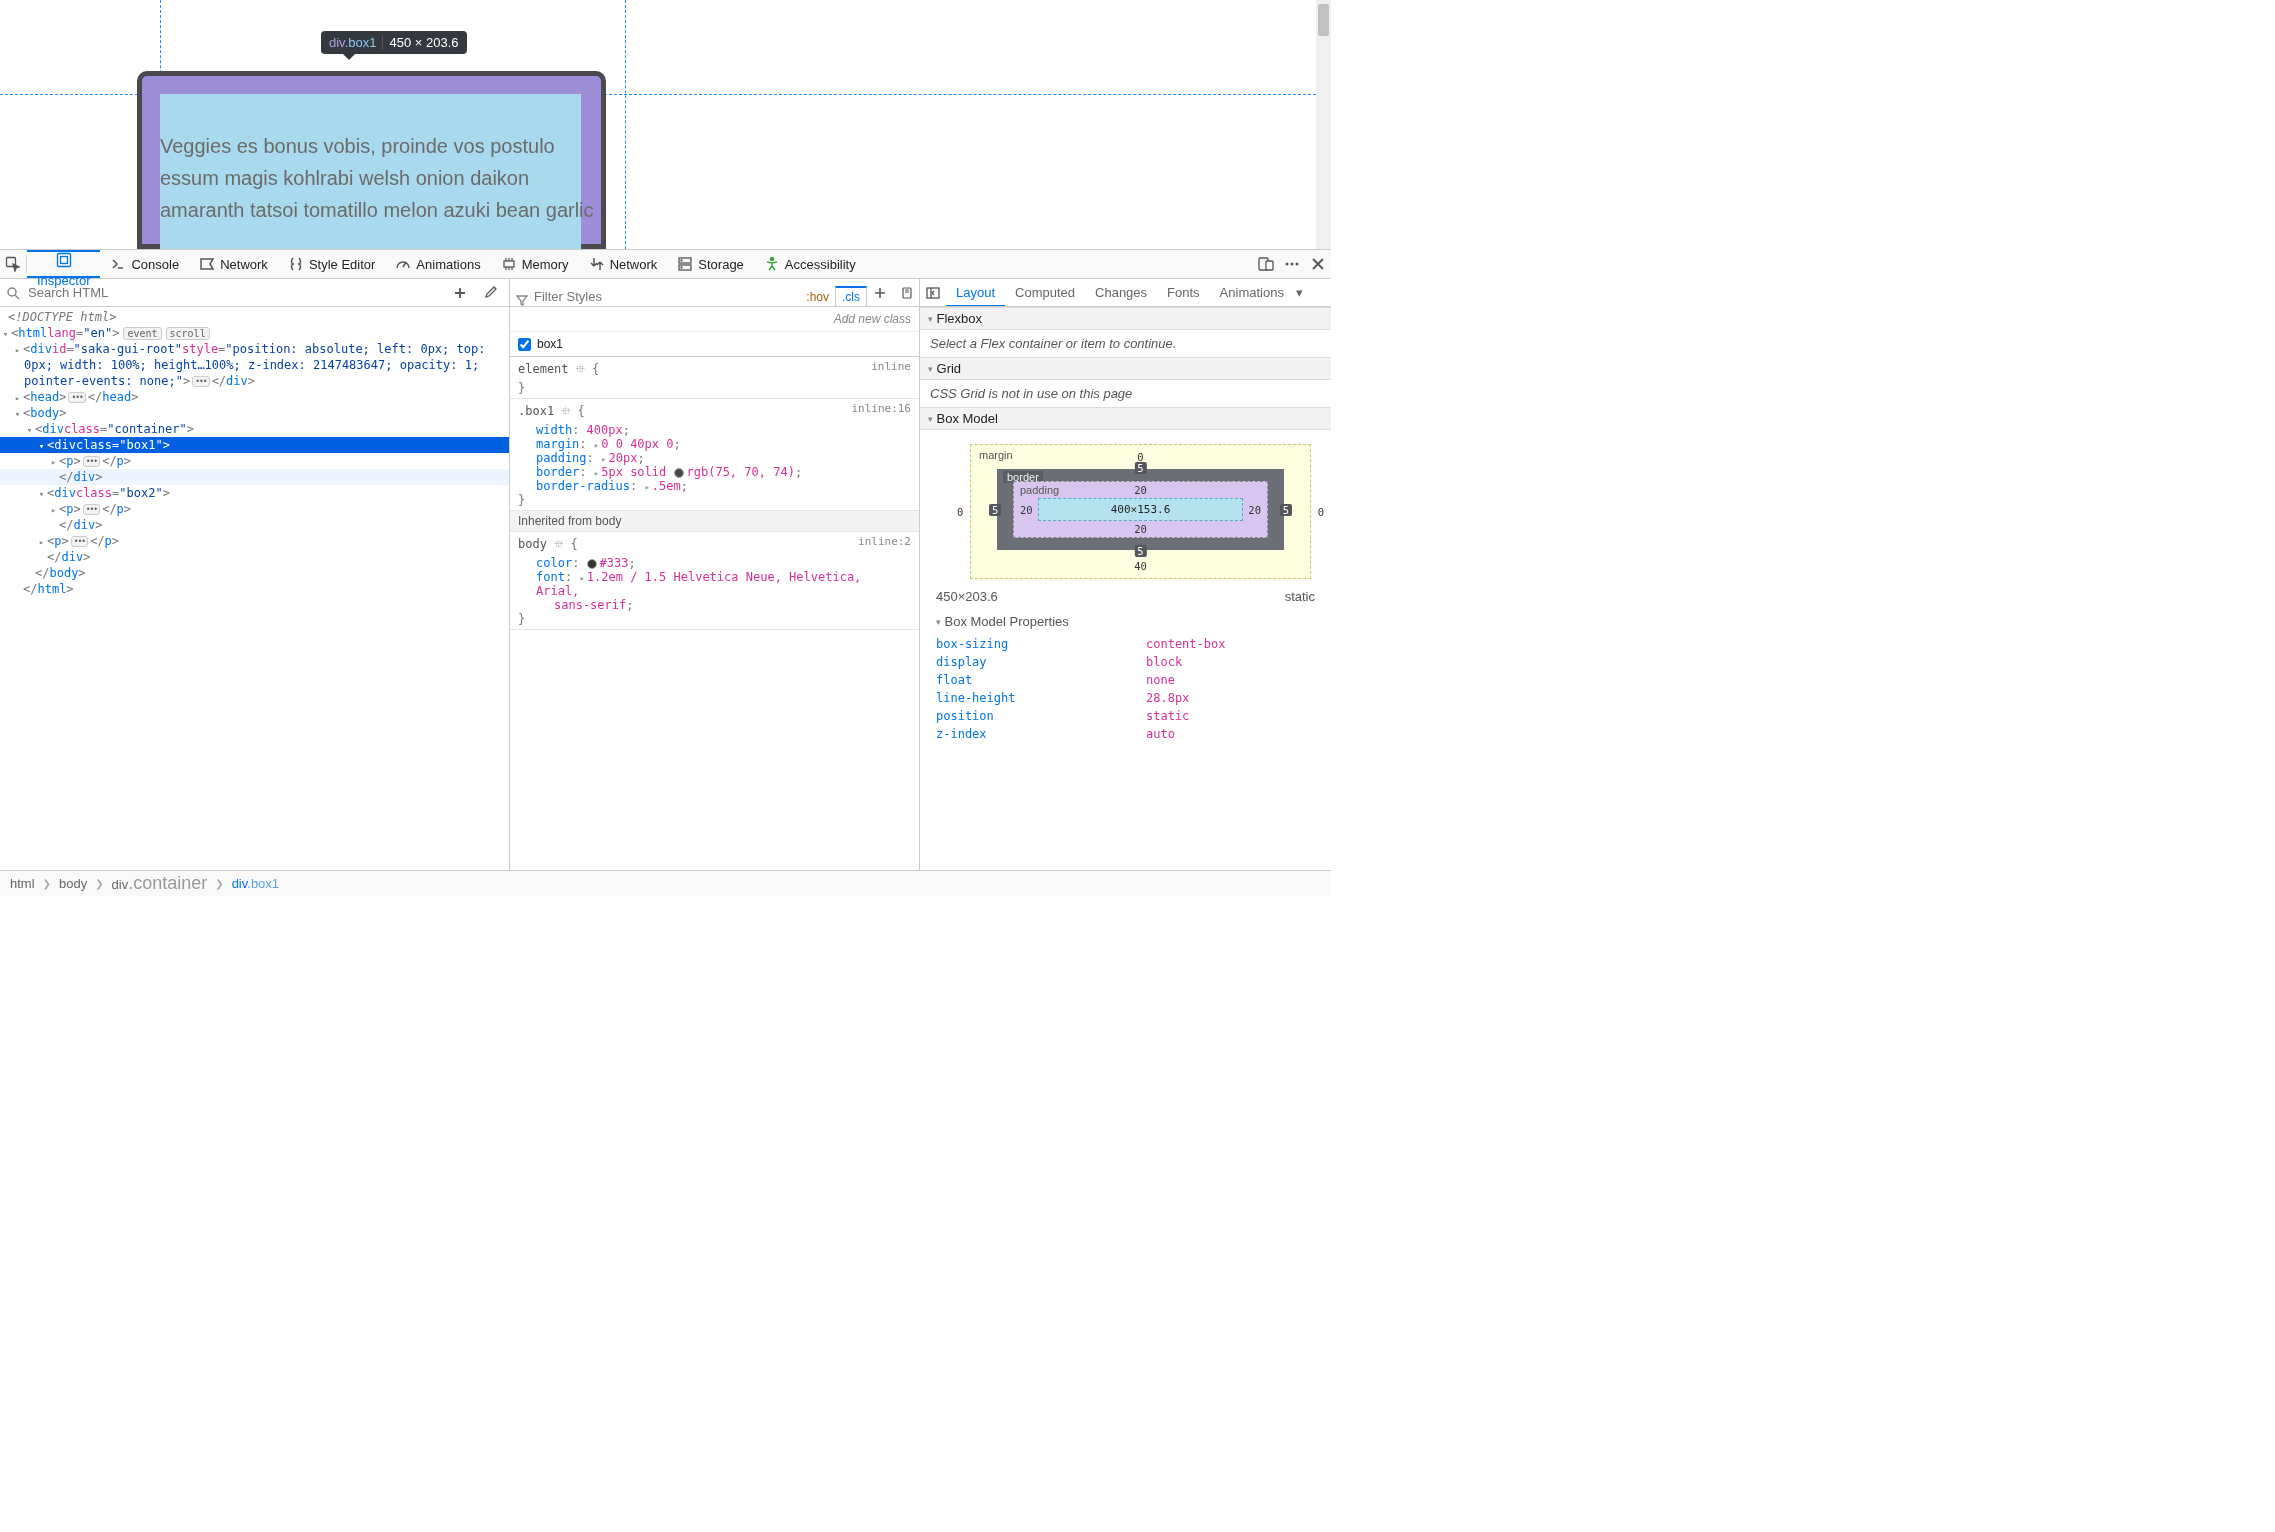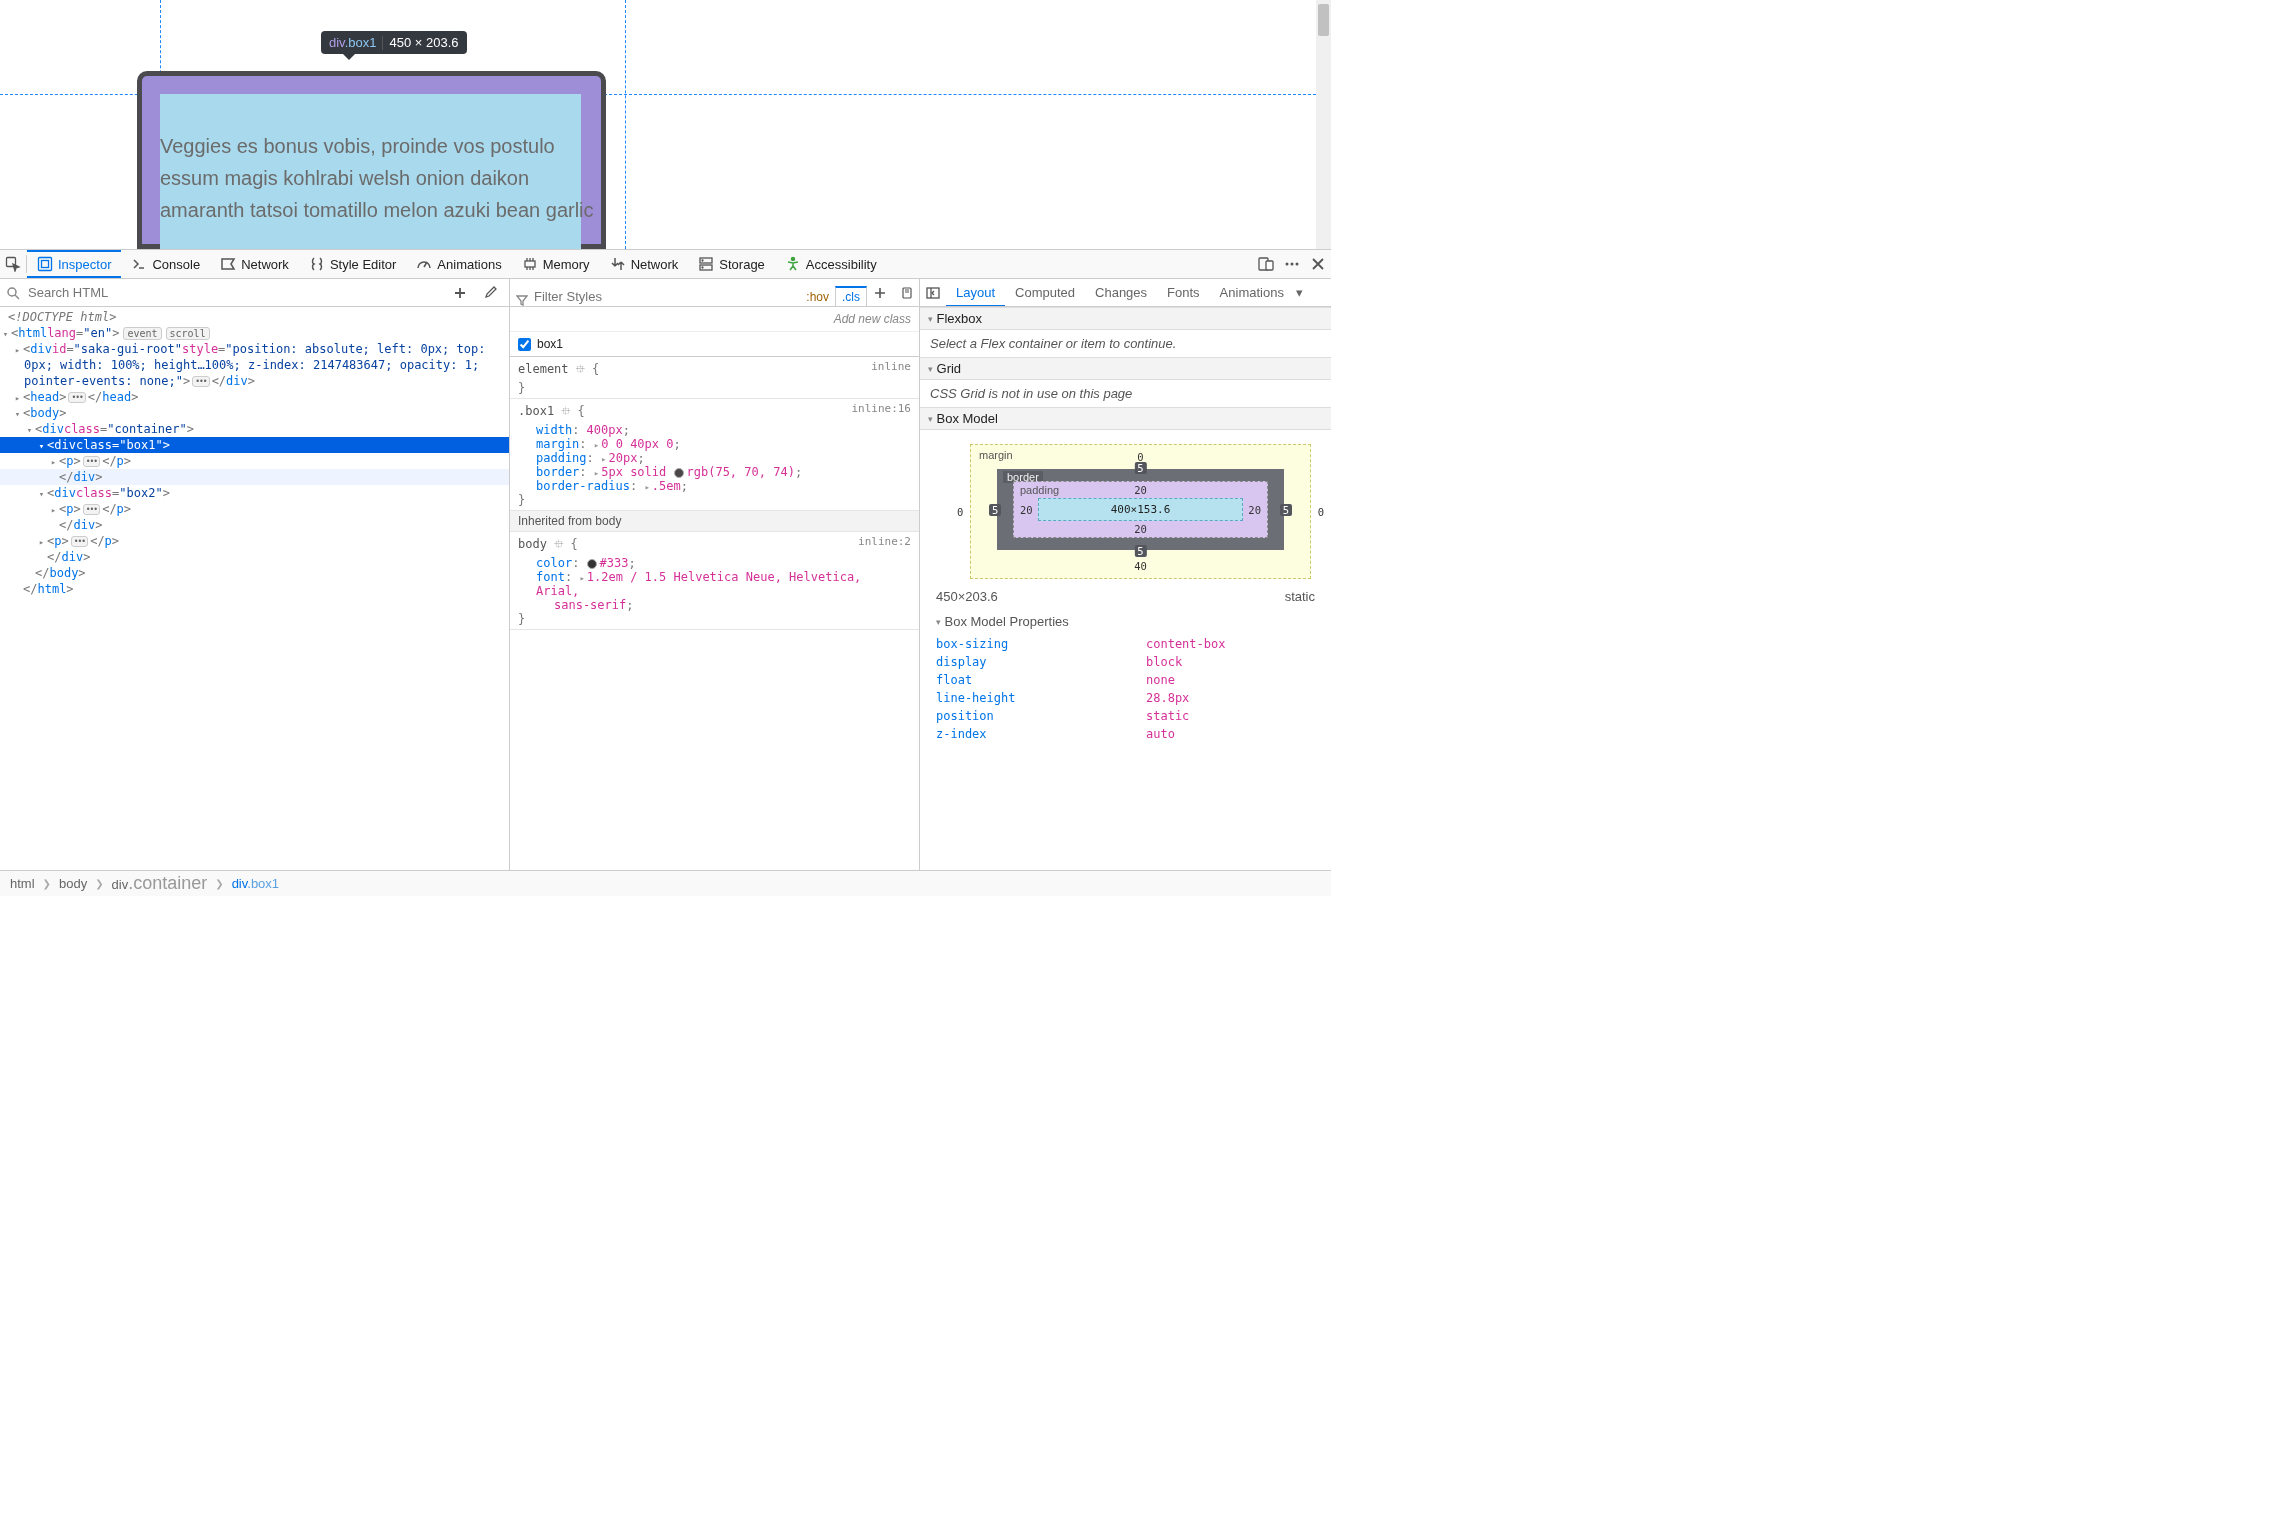--- a/index.html
+++ b/index.html
@@ -76,21 +76,21 @@
   background: #f9f9fa;
   display:flex; align-items:center;
   flex-shrink: 0;
   font-size: 13px;
 }
 .tb-btn {
   display:flex; align-items:center; gap:5px;
   padding: 0 10px; height:100%;
   cursor:pointer;
 }
-.tb-btn.active { color:#0074e8; border-bottom: 2px solid #0074e8; margin-bottom:-1px; border-top:2px solid #0074e8; margin-top:-1px;}
+.tb-btn.active { color:#0074e8; border-bottom: 2px solid #0074e8; margin-bottom:-1px; border-top:2px solid #0074e8; margin-top:-1px;flex-direction:column;}
 .tb-icon { width:16px; height:16px; display:inline-flex; align-items:center; justify-content:center;}
 .spacer { flex:1; }
 .icon-btn { width:26px; height:26px; display:flex;align-items:center;justify-content:center; cursor:pointer; }
 
 
 .panels { flex:1; display:flex; min-height:0; }
 .panel-dom { width: 510px; border-right:1px solid #ccc; display:flex; flex-direction:column; min-height:0;}
 .panel-styles { width: 410px; border-right:1px solid #ccc; display:flex; flex-direction:column; min-height:0;}
 .panel-layout { flex:1; display:flex; flex-direction:column; min-height:0;}
 

